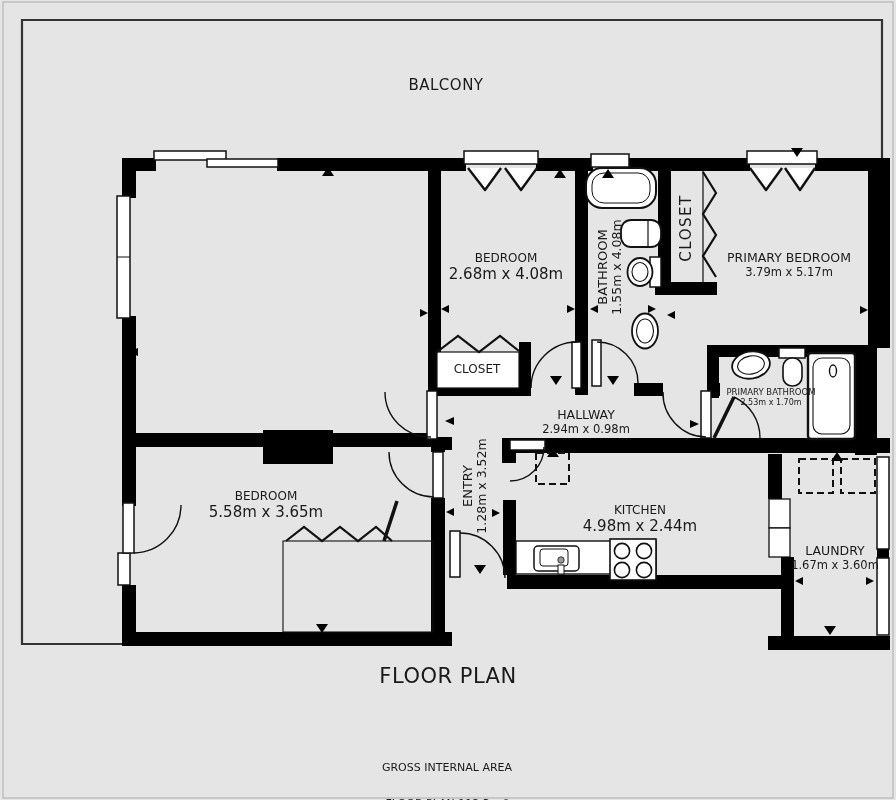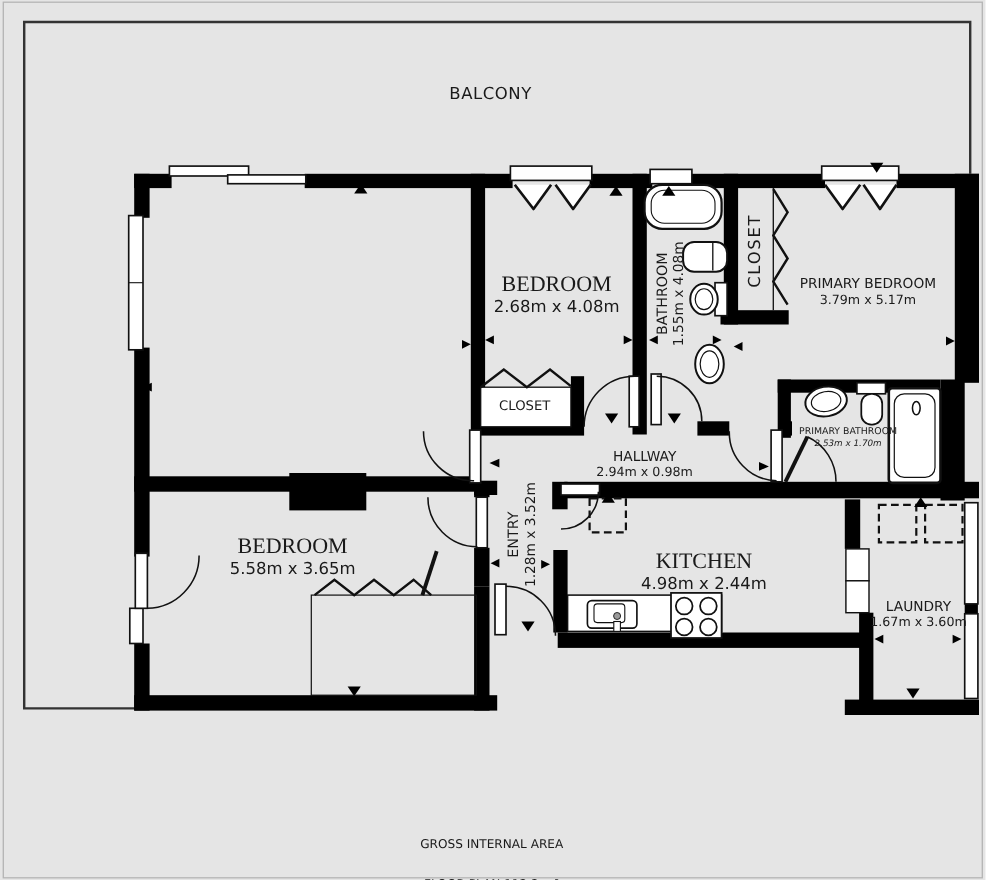--- a/index.html
+++ b/index.html
@@ -2,23 +2,23 @@
 <html><head>
 <meta charset="utf-8">
 <style>
   html,body{margin:0;padding:0;background:#ffffff;}
   .stage{position:relative;width:896px;height:800px;background:#e5e5e5;overflow:hidden;
          font-family:"DejaVu Sans","Liberation Sans",sans-serif;color:#1a1a1a;}
   .stage svg{position:absolute;left:0;top:0;}
   .lbl{position:absolute;transform:translate(-50%,-50%);text-align:center;white-space:nowrap;line-height:1.16;}
   .vert{transform:translate(-50%,-50%) rotate(-90deg);}
   .rn,.rd{display:block;}
-  .t16{font-size:20px;font-family:Liberation Serif, serif;} .t15{font-size:15px;text-align:right;}
+  .t16{font-size:12px;} .t15{font-size:15px;text-align:right;}
   .t13{font-size:13px;} .t125{font-size:12.5px;} .t12{font-size:12px;} .t115{font-size:11.5px;}
-  .t85{font-size:8.5px;} .t8{font-size:8px;font-style:italic;}
+  .t85{font-size:8.5px;} .t8{font-size:8px;}
   .closet-v{font-size:15px;letter-spacing:1.5px;}
   .balcony-t{font-size:15px;letter-spacing:0.5px;}
   .plan-title{font-size:21px;letter-spacing:0.5px;}
   .area{position:absolute;left:447px;top:737px;transform:translateX(-50%);
         text-align:center;font-size:11px;line-height:12.3px;white-space:pre;}
   .disclaimer{position:absolute;left:447px;top:788px;transform:translateX(-50%);
         font-size:10.5px;letter-spacing:0.2px;color:#7d7d7d;white-space:pre;}
 </style>
 </head>
 <body>
@@ -261,20 +261,21 @@
   <div class="lbl" style="left:640px;top:520px">
     <span class="rn t16">KITCHEN</span>
     <span class="rd t15">4.98m x 2.44m</span>
   </div>
 
   <div class="lbl" style="left:835px;top:558px">
     <span class="rn t125">LAUNDRY</span>
     <span class="rd t115">1.67m x 3.60m</span>
   </div>
 
+  <div class="lbl plan-title" style="left:448px;top:676px">FLOOR PLAN</div>
 
   <div class="area">
     <div>GROSS INTERNAL AREA</div>
     <div>FLOOR PLAN 112.3 m²</div>
     
     
   </div>
 
 
 </div>

